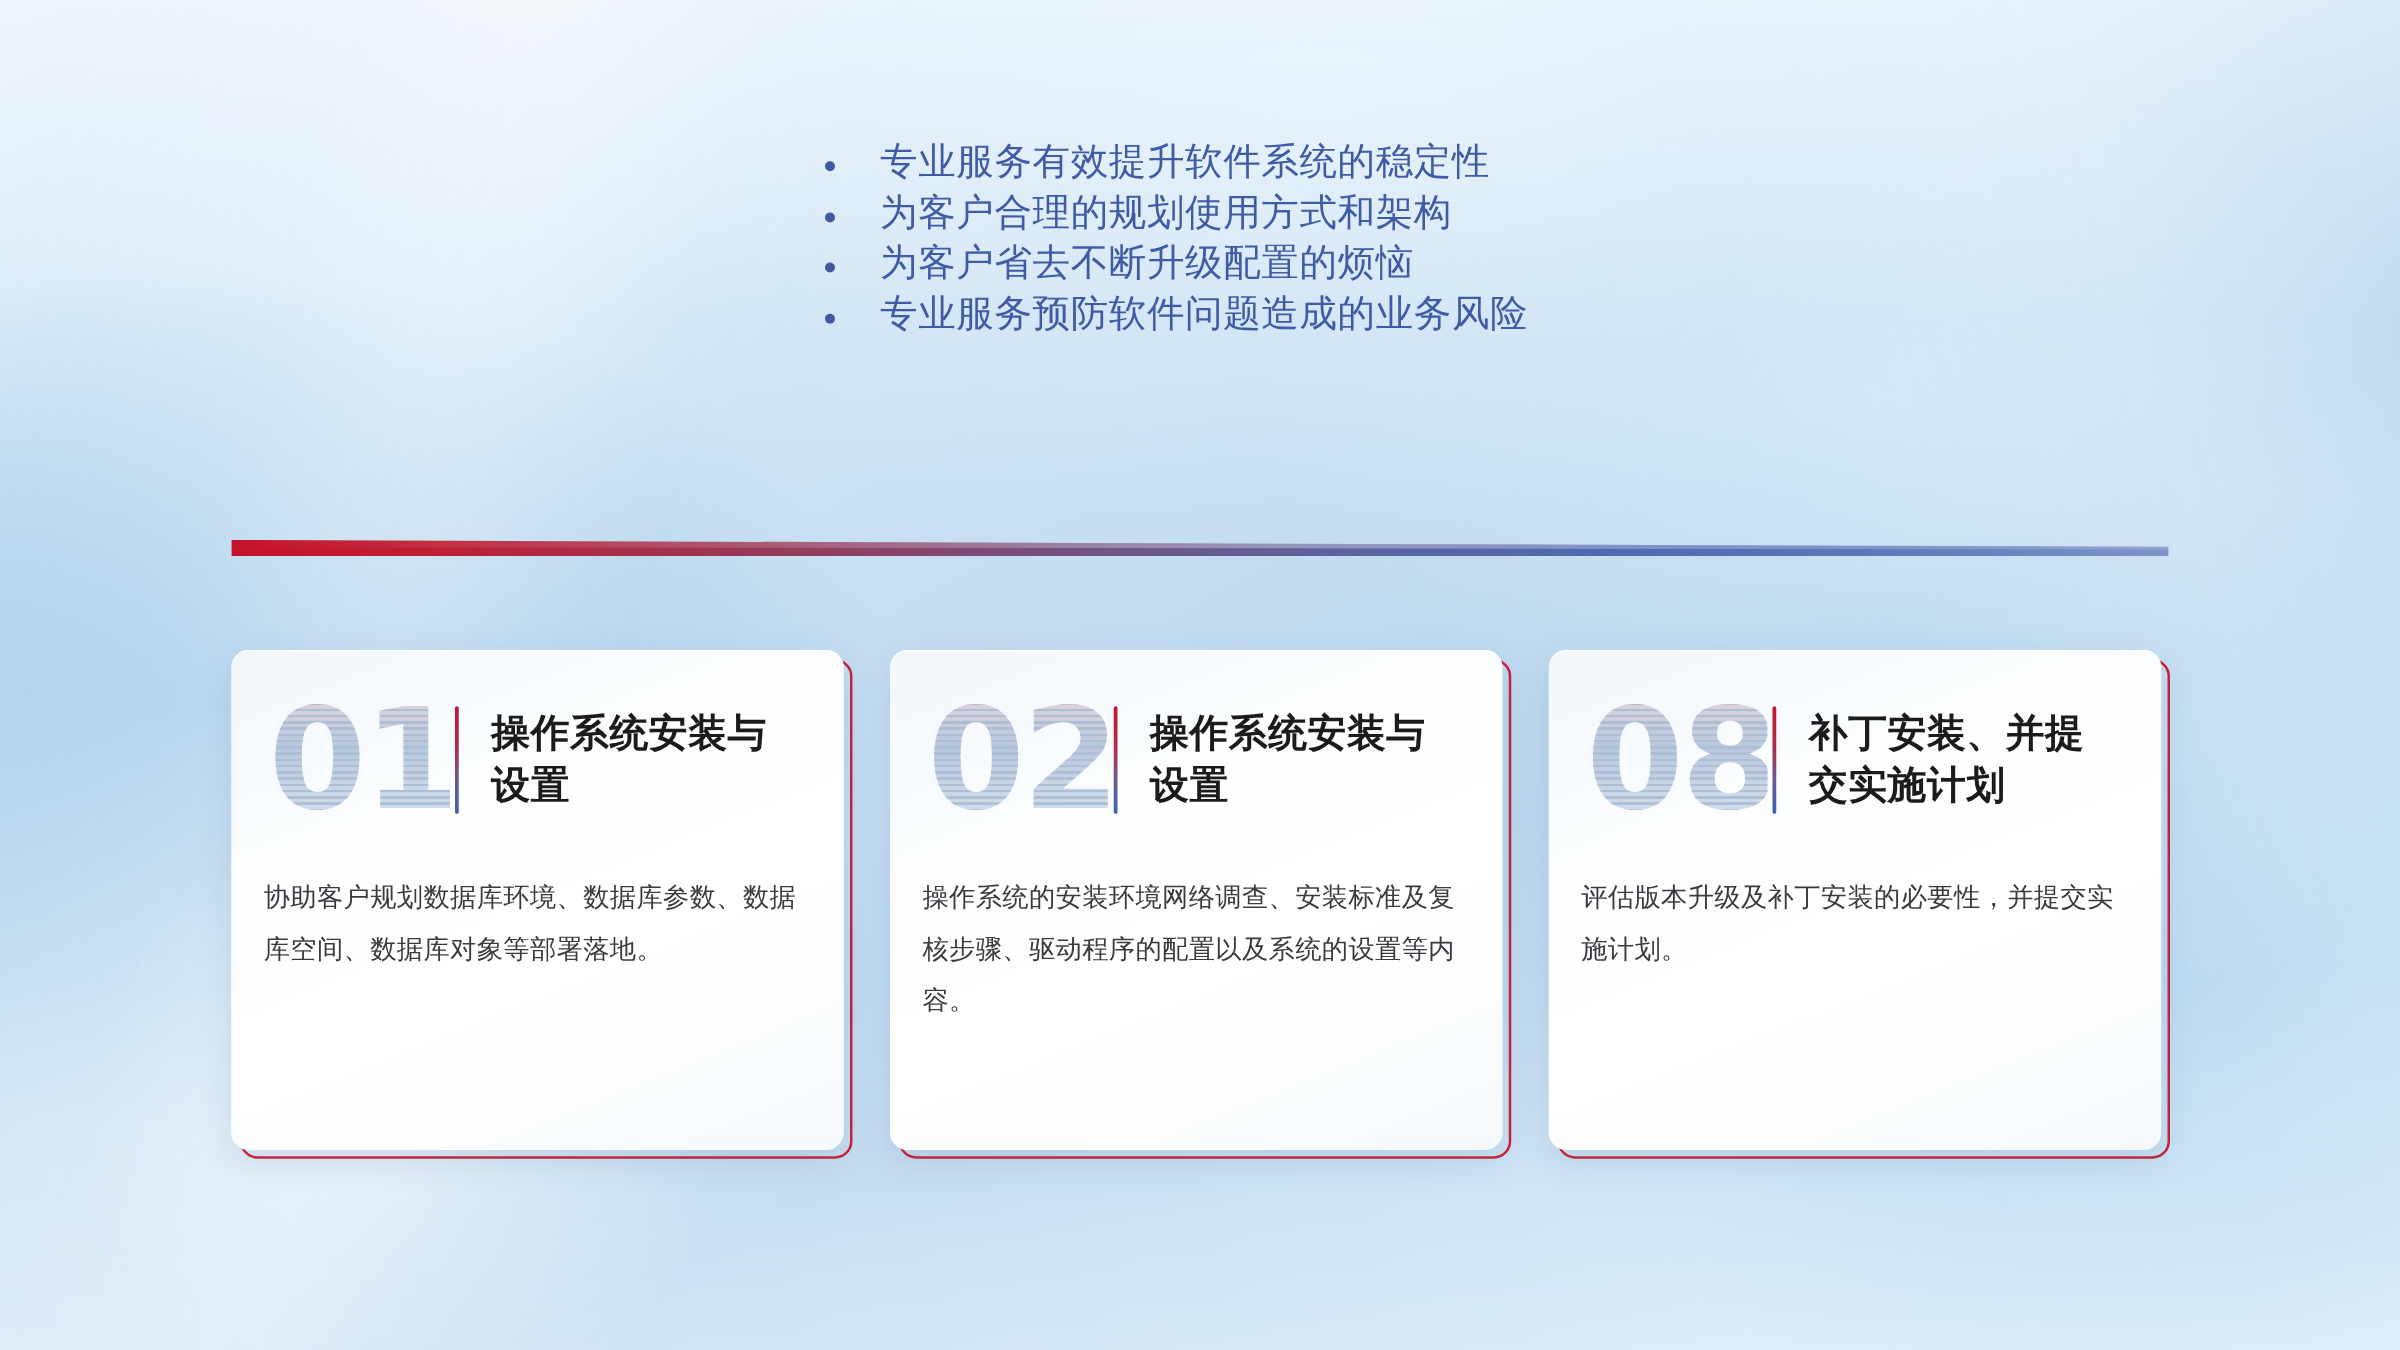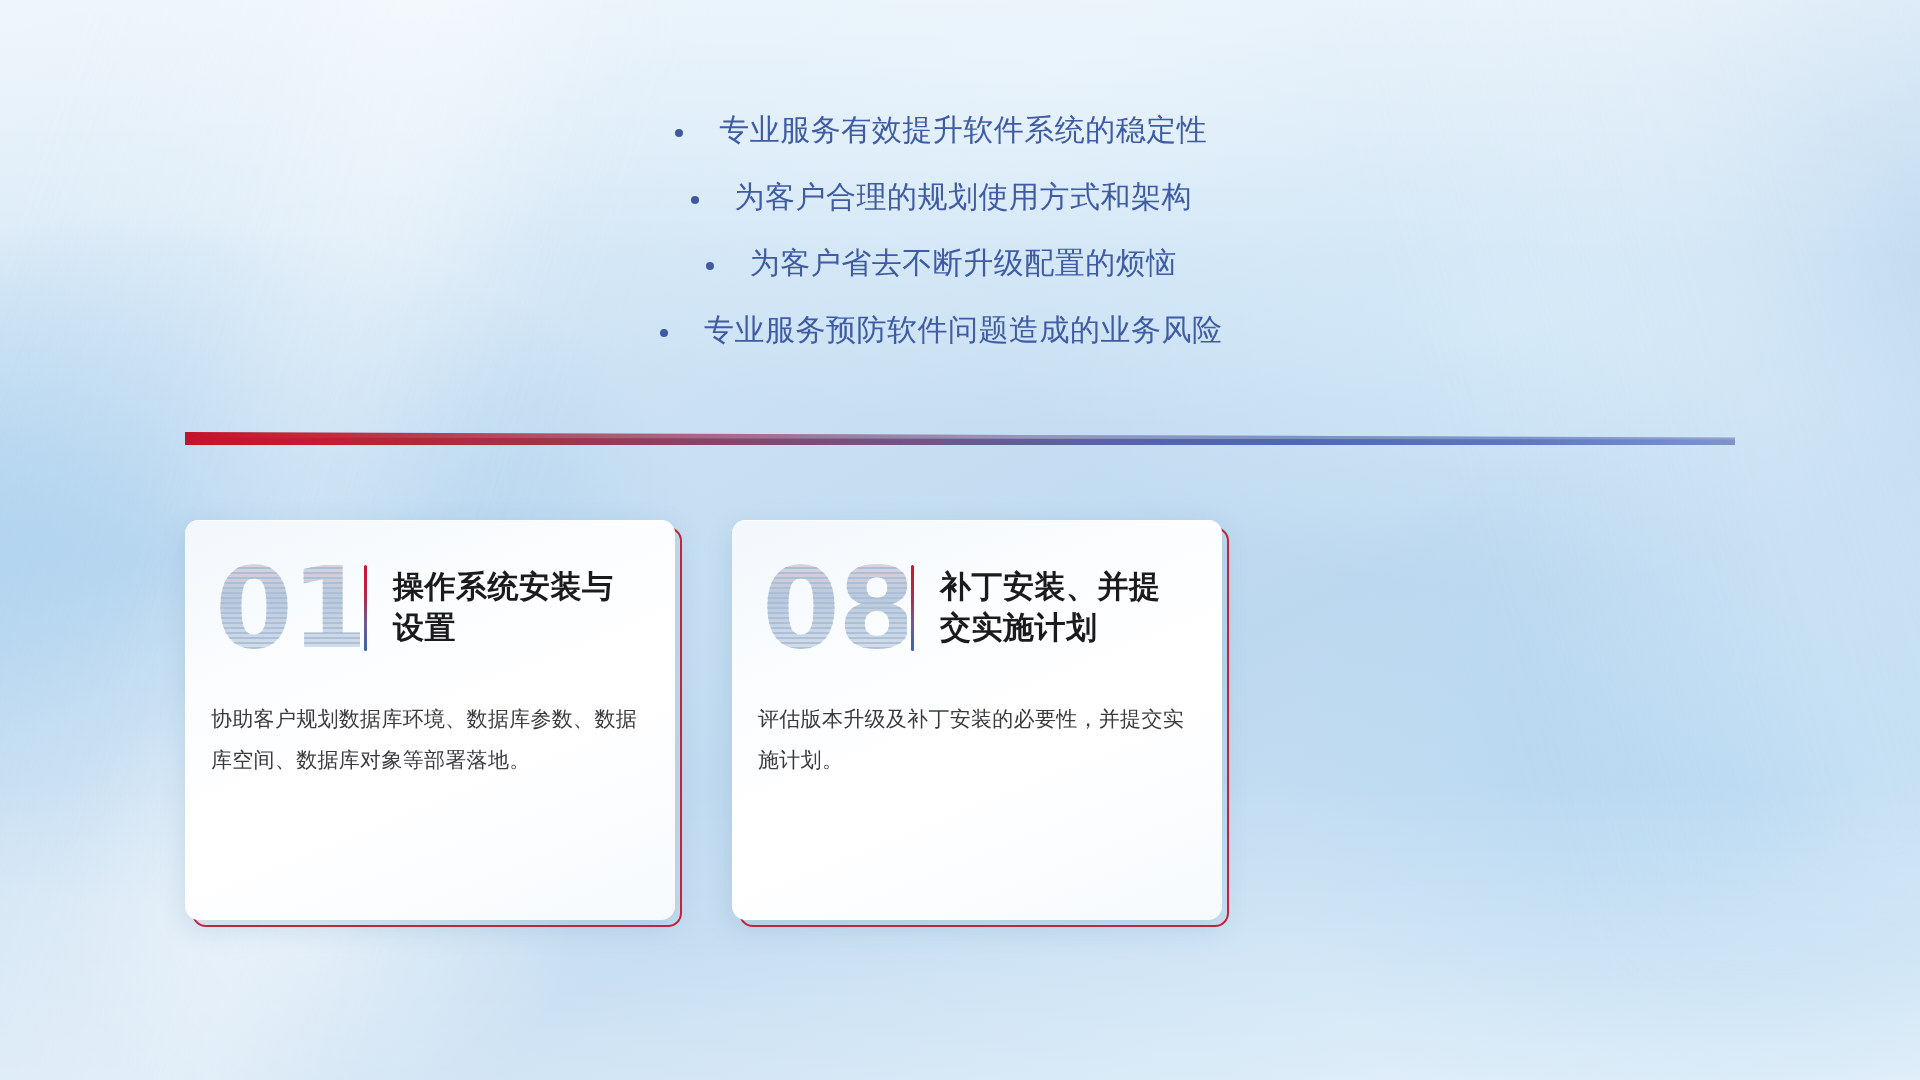--- a/index.html
+++ b/index.html
@@ -33,21 +33,21 @@
   .s4{ left:0; top:0; width:1920px; height:260px;
        background:linear-gradient(180deg, rgba(255,255,255,0.42) 0%, rgba(255,255,255,0) 100%); }
   .s5{ left:0; bottom:0; width:1920px; height:300px;
        background:linear-gradient(0deg, rgba(255,255,255,0.30) 0%, rgba(255,255,255,0) 100%); }
   .s6{ left:60px; bottom:-80px; width:520px; height:520px; border-radius:50%;
        background:radial-gradient(circle, rgba(255,255,255,0.45) 0%, rgba(255,255,255,0) 70%); }
 
   
   .bullets{
     position:absolute; left:660px; top:110px;
-    display:flex; flex-direction:column; gap:26px;align-items:center;
+    display:flex; flex-direction:column; 
   }
   .bullet-row{ display:flex; align-items:flex-start; }
   .bullet-dot{
     width:8px; height:8px; border-radius:50%;
     background:#41599f; margin-top:19px; margin-right:36px; flex:none;
   }
   .bullet-text{
     font-size:30px; line-height:1.35; color:#3f5ba3;
     letter-spacing:.5px; font-weight:500; white-space:nowrap;
   }
@@ -62,21 +62,21 @@
   }
   .divider-hi{
     position:absolute; left:0; top:0; width:100%; height:13px;
     background:linear-gradient(90deg, rgba(255,255,255,0.0) 0%, rgba(255,255,255,0.35) 55%, rgba(255,255,255,0.15) 100%);
     clip-path:polygon(0 0, 100% 42%, 100% 58%, 0 44%);
   }
 
   
   .cards{
     position:absolute; left:185px; top:520px;
-    display:flex; gap:57px;text-decoration:underline;
+    display:flex; gap:37px;text-decoration:underline;
   }
   .card-slot{ position:relative; width:490px; height:400px; }
   .card-accent{
     position:absolute; left:7px; top:7px; width:490px; height:400px;
     border:2px solid #cc1f35; border-radius:14px;
     background:transparent;
   }
   .card{
     position:absolute; left:0; top:0; width:490px; height:400px;
     border-radius:14px;
@@ -165,20 +165,31 @@
       <div class="card">
         <div class="card-head">
           <div class="ghost-num">01</div>
           <div class="accent-bar"></div>
           <div class="card-title">操作系统安装与设置</div>
         </div>
         <div class="card-body">协助客户规划数据库环境、数据库参数、数据库空间、数据库对象等部署落地。</div>
       </div>
     </div>
 
+    <div class="card-slot">
+      <div class="card-accent"></div>
+      <div class="card">
+        <div class="card-head">
+          <div class="ghost-num">02</div>
+          <div class="accent-bar"></div>
+          <div class="card-title">操作系统安装与设置</div>
+        </div>
+        <div class="card-body">操作系统的安装环境网络调查、安装标准及复核步骤、驱动程序的配置以及系统的设置等内容。</div>
+      </div>
+    </div>
 
     <div class="card-slot">
       <div class="card-accent"></div>
       <div class="card">
         <div class="card-head">
           <div class="ghost-num">08</div>
           <div class="accent-bar"></div>
           <div class="card-title">补丁安装、并提交实施计划</div>
         </div>
         <div class="card-body">评估版本升级及补丁安装的必要性，并提交实施计划。</div>

